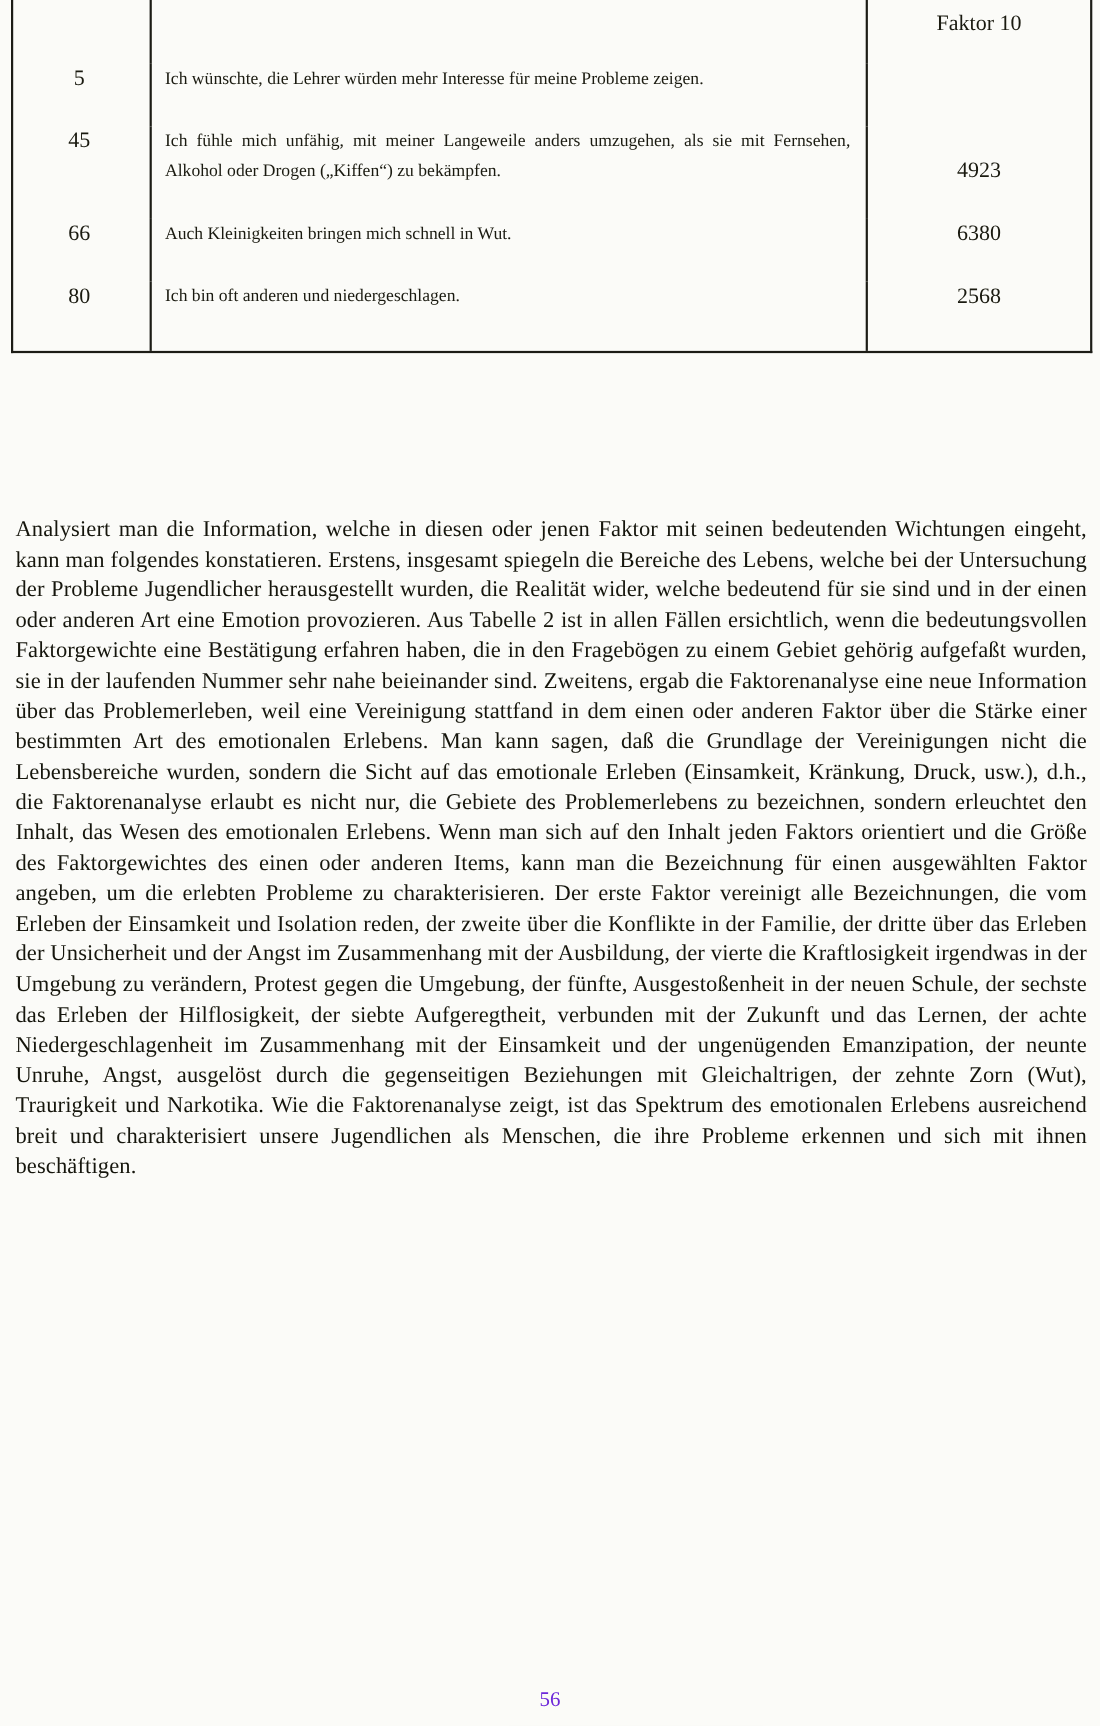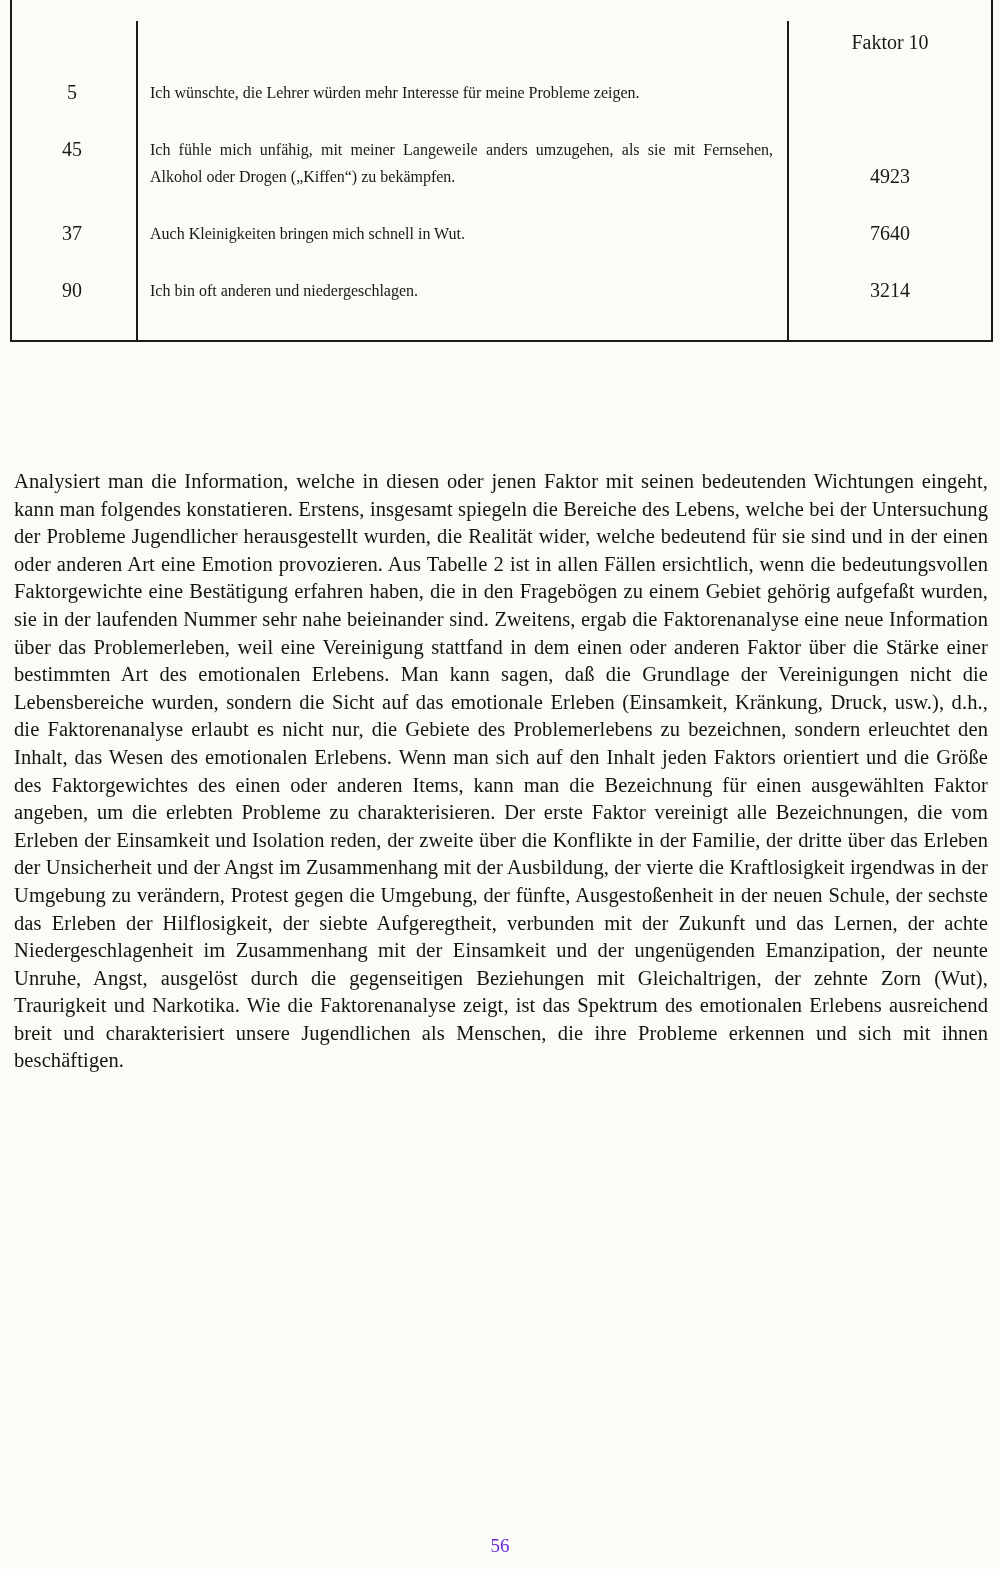--- a/index.html
+++ b/index.html
@@ -52,21 +52,21 @@
     justify-content: center;
     font-size: 20px;
     line-height: 27px;
     padding: 0 6px 30px 6px;
   }
   .t-head .c1, .t-head .c2 { padding: 0; }
   .t-head .c3 {
     align-items: flex-start;
     padding: 8px 6px 20px 6px;
   }
-  .t-head { min-height: 58px; margin-top: 21px; }
+  .t-head { min-height: 58px; }
   .t-row.last .c1, .t-row.last .c2, .t-row.last .c3 { padding-bottom: 36px; }
   
   .body-text {
     position: absolute;
     top: 468px;
     left: 14px;
     width: 974px;
     font-size: 20.5px;
     line-height: 27.6px;
     text-align: justify;
@@ -102,29 +102,29 @@
       <div class="c2">Ich wünschte, die Lehrer würden mehr Interesse für meine Probleme zeigen.</div>
     </div>
 
     <div class="t-row">
       <div class="c1">45</div>
       <div class="c2">Ich fühle mich unfähig, mit meiner Langeweile anders umzugehen, als sie mit Fernsehen, Alkohol oder Drogen („Kiffen“) zu bekämpfen.</div>
       <div class="c3">4923</div>
     </div>
 
     <div class="t-row">
-      <div class="c1">37</div>
+      <div class="c1">66</div>
       <div class="c2">Auch Kleinigkeiten bringen mich schnell in Wut.</div>
-      <div class="c3">7640</div>
+      <div class="c3">6380</div>
     </div>
 
     <div class="t-row last">
-      <div class="c1">90</div>
+      <div class="c1">80</div>
       <div class="c2">Ich bin oft anderen und niedergeschlagen.</div>
-      <div class="c3">3214</div>
+      <div class="c3">2568</div>
     </div>
 
   </div>
 
   <div class="body-text">Analysiert man die Information, welche in diesen oder jenen Faktor mit seinen bedeutenden Wichtungen eingeht, kann man folgendes konstatieren. Erstens, insgesamt spiegeln die Bereiche des Lebens, welche bei der Untersuchung der Probleme Jugendlicher herausgestellt wurden, die Realität wider, welche bedeutend für sie sind und in der einen oder anderen Art eine Emotion provozieren. Aus Tabelle 2 ist in allen Fällen ersichtlich, wenn die bedeutungsvollen Faktorgewichte eine Bestätigung erfahren haben, die in den Fragebögen zu einem Gebiet gehörig aufgefaßt wurden, sie in der laufenden Nummer sehr nahe beieinander sind. Zweitens, ergab die Faktorenanalyse eine neue Information über das Problemerleben, weil eine Vereinigung stattfand in dem einen oder anderen Faktor über die Stärke einer bestimmten Art des emotionalen Erlebens. Man kann sagen, daß die Grundlage der Vereinigungen nicht die Lebensbereiche wurden, sondern die Sicht auf das emotionale Erleben (Einsamkeit, Kränkung, Druck, usw.), d.h., die Faktorenanalyse erlaubt es nicht nur, die Gebiete des Problemerlebens zu bezeichnen, sondern erleuchtet den Inhalt, das Wesen des emotionalen Erlebens. Wenn man sich auf den Inhalt jeden Faktors orientiert und die Größe des Faktorgewichtes des einen oder anderen Items, kann man die Bezeichnung für einen ausgewählten Faktor angeben, um die erlebten Probleme zu charakterisieren. Der erste Faktor vereinigt alle Bezeichnungen, die vom Erleben der Einsamkeit und Isolation reden, der zweite über die Konflikte in der Familie, der dritte über das Erleben der Unsicherheit und der Angst im Zusammenhang mit der Ausbildung, der vierte die Kraftlosigkeit irgendwas in der Umgebung zu verändern, Protest gegen die Umgebung, der fünfte, Ausgestoßenheit in der neuen Schule, der sechste das Erleben der Hilflosigkeit, der siebte Aufgeregtheit, verbunden mit der Zukunft und das Lernen, der achte Niedergeschlagenheit im Zusammenhang mit der Einsamkeit und der ungenügenden Emanzipation, der neunte Unruhe, Angst, ausgelöst durch die gegenseitigen Beziehungen mit Gleichaltrigen, der zehnte Zorn (Wut), Traurigkeit und Narkotika. Wie die Faktorenanalyse zeigt, ist das Spektrum des emotionalen Erlebens ausreichend breit und charakterisiert unsere Jugendlichen als Menschen, die ihre Probleme erkennen und sich mit ihnen beschäftigen.</div>
 
   <div class="page-number">56</div>
 
 </div>
 

